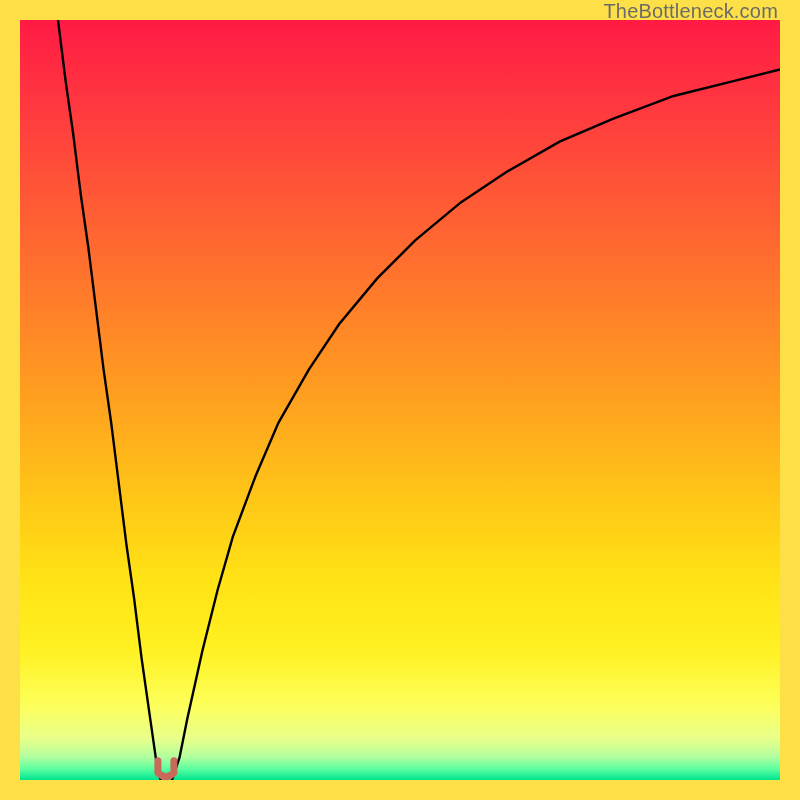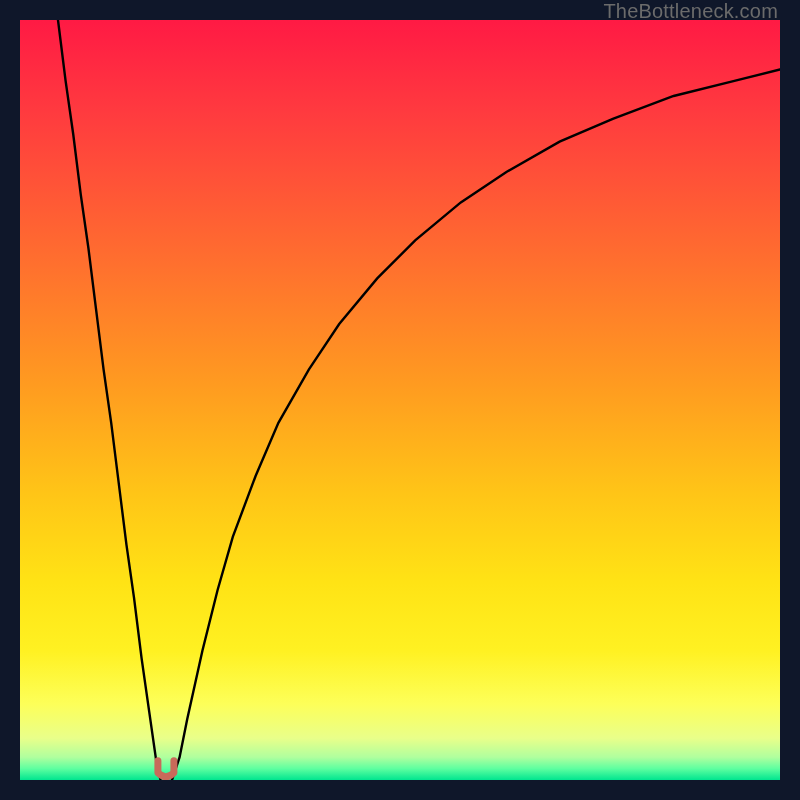--- a/index.html
+++ b/index.html
@@ -10,21 +10,21 @@
     background: #000;
     overflow: hidden;
     font-family: Arial, Helvetica, sans-serif;
   }
   .frame {
     position: absolute;
     left: 0;
     top: 0;
     width: 800px;
     height: 800px;
-    background: #0f172a;
+    background: #fde047;
   }
   .plot {
     position: absolute;
     left: 20px;
     top: 20px;
     width: 760px;
     height: 760px;
     overflow: hidden;
   }
   .gradient {

